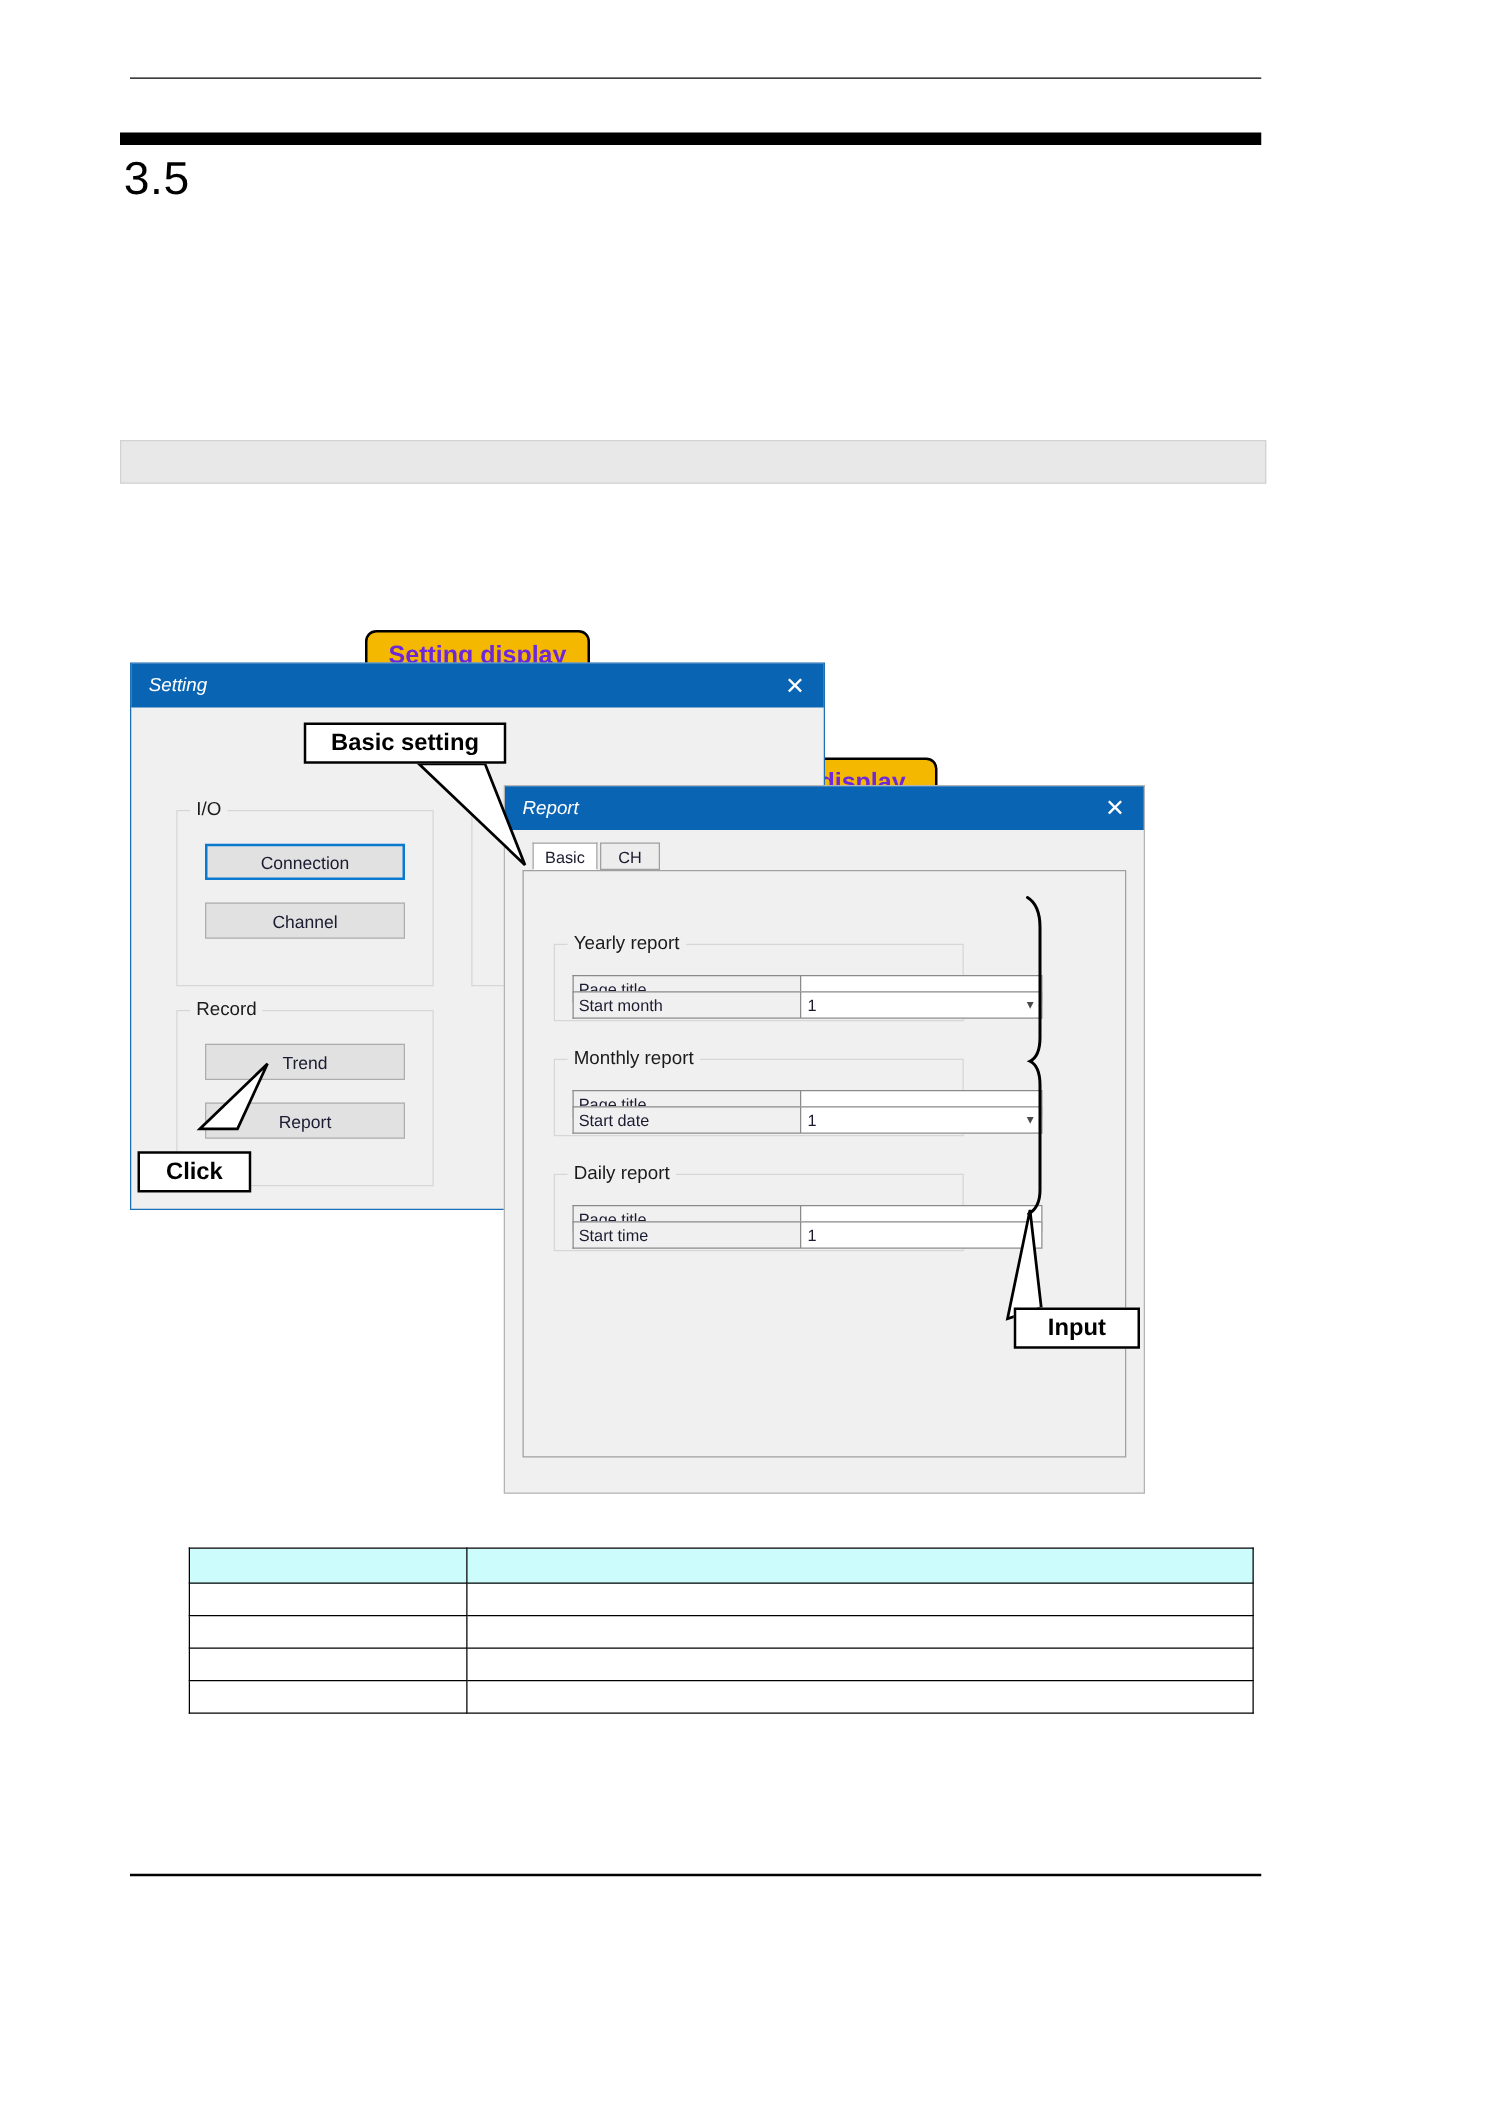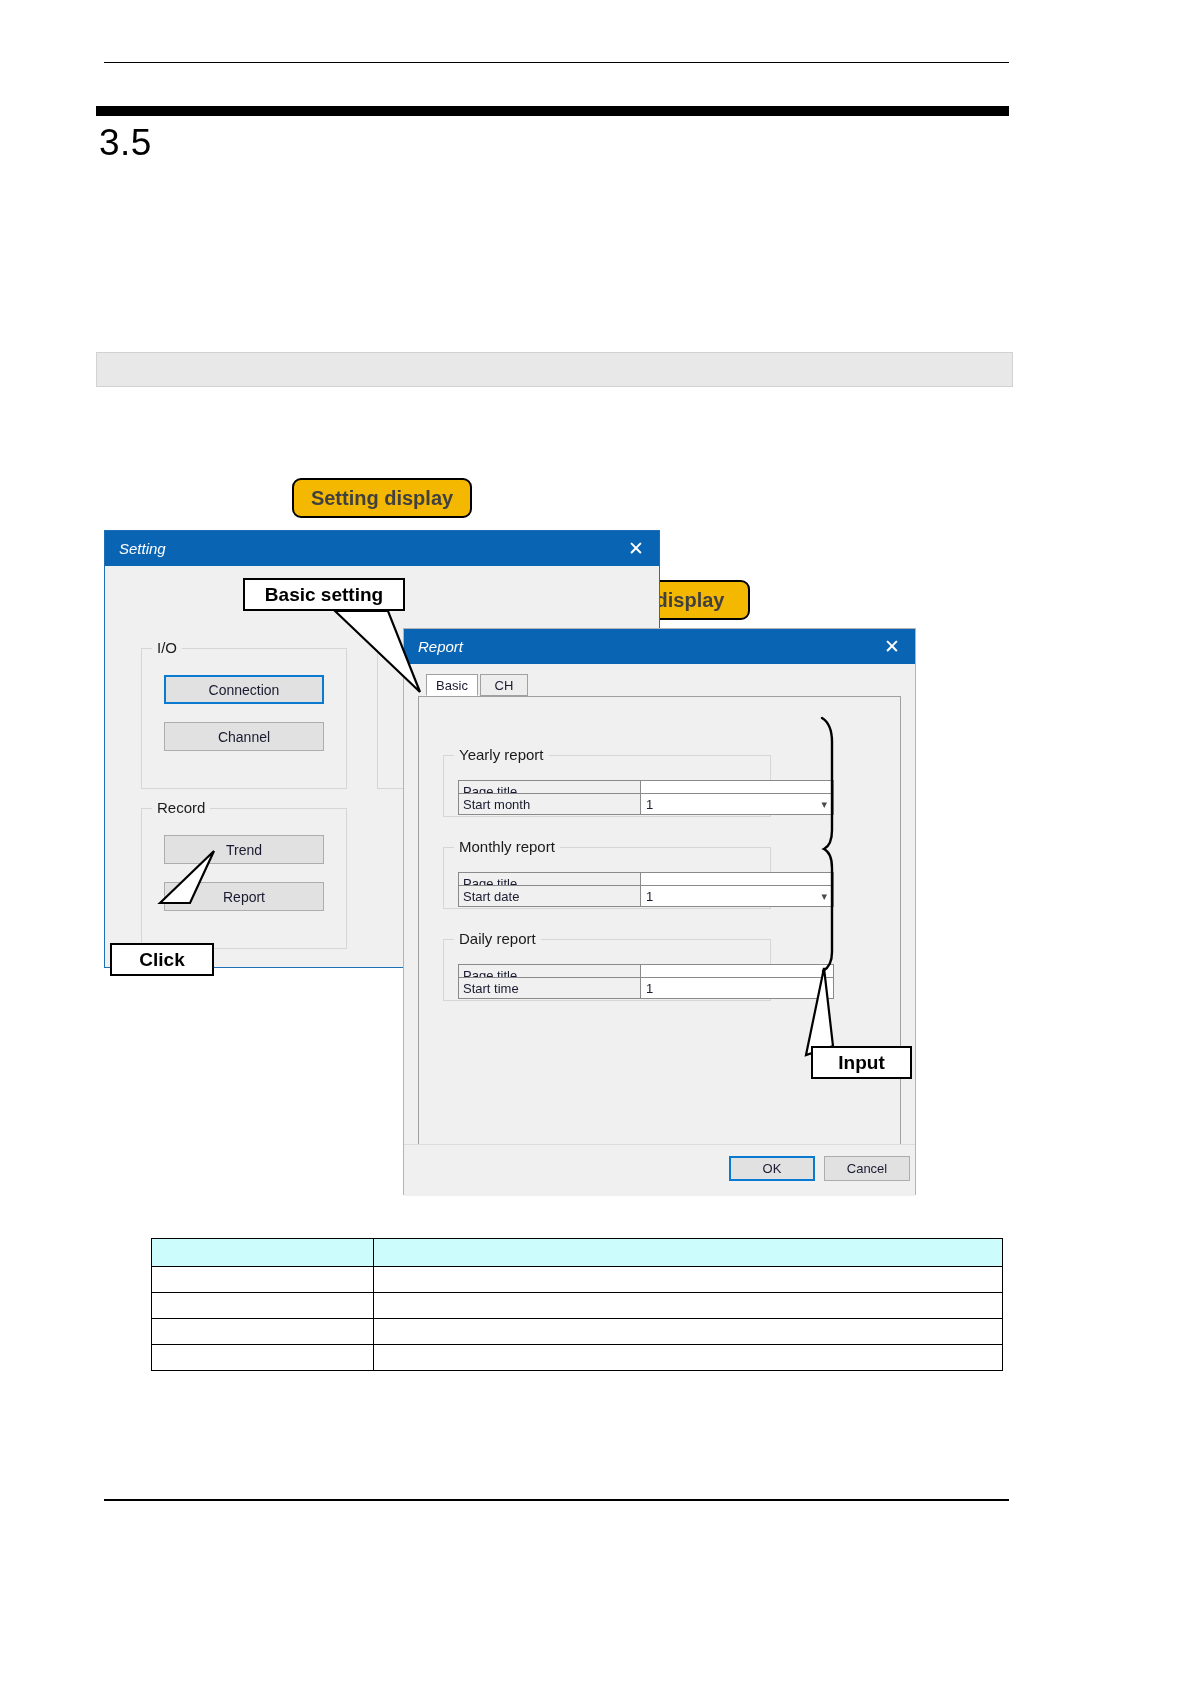--- a/index.html
+++ b/index.html
@@ -47,45 +47,46 @@
   }
 
   
   .callout-yellow {
     position: absolute;
     background: #f5b800;
     border: 2px solid #000;
     border-radius: 9px;
     font-weight: bold;
     font-size: 20px;
-    color: #404040;
+    color: #6d28d9;
     display: flex;
     align-items: center;
     justify-content: center;
     box-sizing: border-box;
+    margin-top: 26px;
   }
   #callout-setting-display { left: 292px; top: 478px; width: 180px; height: 40px; }
   #callout-trend-display   { left: 570px; top: 580px; width: 180px; height: 40px; }
 
   
   .callout-white {
     position: absolute;
     background: #ffffff;
     border: 2px solid #000;
     font-weight: bold;
     font-size: 19px;
     color: #000;
     display: flex;
     align-items: center;
     justify-content: center;
     box-sizing: border-box;
     z-index: 40;
   }
   #callout-basic-setting { left: 243px; top: 578px; width: 162px; height: 33px; }
-  #callout-click         { left: 110px; top: 943px; width: 104px; height: 33px; }
+  #callout-click         { left: 110px; top: 921px; width: 91px; height: 33px; }
   #callout-input         { left: 811px; top: 1046px; width: 101px; height: 33px; }
 
   .leader-svg {
     position: absolute;
     left: 0; top: 0;
     width: 1191px; height: 1684px;
     pointer-events: none;
     z-index: 35;
   }
 
@@ -399,24 +400,20 @@
           <div class="field-label">Start time</div>
           <div class="field-combo">
             <span>1</span>
             <span class="chev">▾</span>
           </div>
         </div>
       </div>
 
     </div>
 
-    <div class="report-footer">
-      <div class="win-btn footer-btn focused" id="btn-ok">OK</div>
-      <div class="win-btn footer-btn" id="btn-cancel">Cancel</div>
-    </div>
 
   </div>
 </div>
 
 <svg class="leader-svg" viewBox="0 0 1191 1684" xmlns="http://www.w3.org/2000/svg">
 
   <polygon points="335,611 420,692 388,611" fill="#ffffff" stroke="#000000" stroke-width="2.2"></polygon>
 
   <polygon points="160,903 214,851 190,903" fill="#ffffff" stroke="#000000" stroke-width="2.2"></polygon>
 

